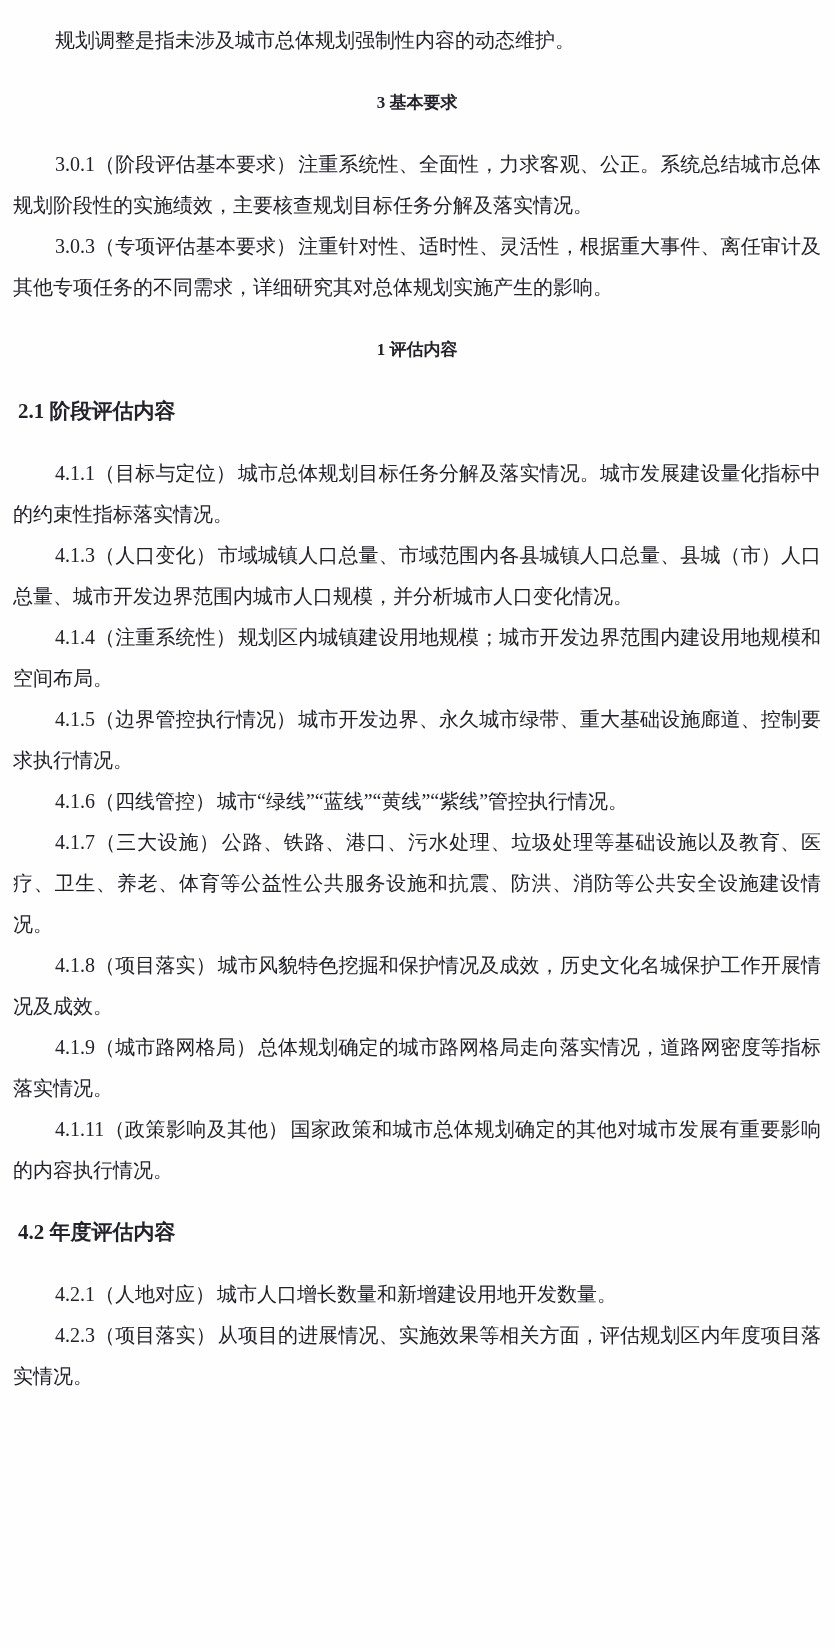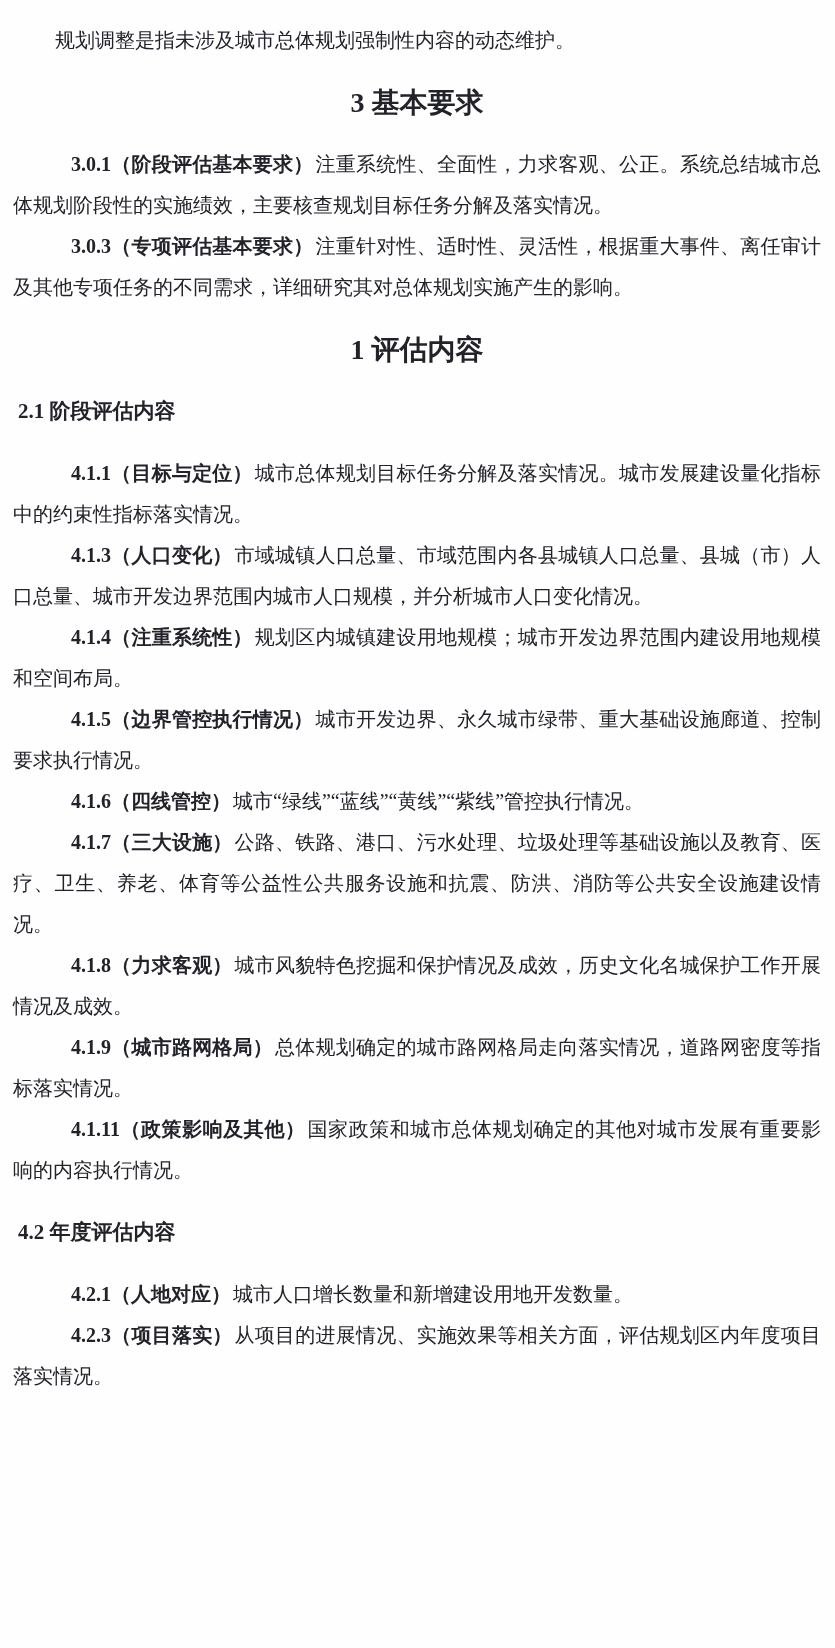--- a/index.html
+++ b/index.html
@@ -26,53 +26,52 @@
     padding: 0;
   }
   p.body {
     text-align: justify;
     text-indent: 42px;
   }
   p.chapter {
     margin: 21px 0;
     text-align: center;
     font-weight: bold;
-    font-size: 28px;
+    font-size: 17px;
     text-indent: 0;
   }
   p.section {
     margin: 21px 0 21px 5px;
     text-align: left;
     font-weight: bold;
     font-size: 21px;
     text-indent: 0;
   }
   .label {
-    font-weight: bold;
+    font-weight: normal;
     padding-right: 2px;
-    margin-left: 16px;
   }
 </style>
 </head>
 <body>
 
 <div class="page" style="--page-bg: #fefefe; --ink: #22222a;">
   <div id="doc">
       <p class="body"><span>规划调整是指未涉及城市总体规划强制性内容的动态维护。</span></p>
       <p class="chapter">3 基本要求</p>
       <p class="body"><span class="label">3.0.1（阶段评估基本要求）</span><span>注重系统性、全面性，力求客观、公正。系统总结城市总体规划阶段性的实施绩效，主要核查规划目标任务分解及落实情况。</span></p>
       <p class="body"><span class="label">3.0.3（专项评估基本要求）</span><span>注重针对性、适时性、灵活性，根据重大事件、离任审计及其他专项任务的不同需求，详细研究其对总体规划实施产生的影响。</span></p>
       <p class="chapter">1 评估内容</p>
       <p class="section">2.1 阶段评估内容</p>
       <p class="body"><span class="label">4.1.1（目标与定位）</span><span>城市总体规划目标任务分解及落实情况。城市发展建设量化指标中的约束性指标落实情况。</span></p>
       <p class="body"><span class="label">4.1.3（人口变化）</span><span>市域城镇人口总量、市域范围内各县城镇人口总量、县城（市）人口总量、城市开发边界范围内城市人口规模，并分析城市人口变化情况。</span></p>
       <p class="body"><span class="label">4.1.4（注重系统性）</span><span>规划区内城镇建设用地规模；城市开发边界范围内建设用地规模和空间布局。</span></p>
       <p class="body"><span class="label">4.1.5（边界管控执行情况）</span><span>城市开发边界、永久城市绿带、重大基础设施廊道、控制要求执行情况。</span></p>
       <p class="body"><span class="label">4.1.6（四线管控）</span><span>城市“绿线”“蓝线”“黄线”“紫线”管控执行情况。</span></p>
       <p class="body"><span class="label">4.1.7（三大设施）</span><span>公路、铁路、港口、污水处理、垃圾处理等基础设施以及教育、医疗、卫生、养老、体育等公益性公共服务设施和抗震、防洪、消防等公共安全设施建设情况。</span></p>
-      <p class="body"><span class="label">4.1.8（力求客观）</span><span>城市风貌特色挖掘和保护情况及成效，历史文化名城保护工作开展情况及成效。</span></p>
+      <p class="body"><span class="label">4.1.8（项目落实）</span><span>城市风貌特色挖掘和保护情况及成效，历史文化名城保护工作开展情况及成效。</span></p>
       <p class="body"><span class="label">4.1.9（城市路网格局）</span><span>总体规划确定的城市路网格局走向落实情况，道路网密度等指标落实情况。</span></p>
       <p class="body"><span class="label">4.1.11（政策影响及其他）</span><span>国家政策和城市总体规划确定的其他对城市发展有重要影响的内容执行情况。</span></p>
       <p class="section">4.2 年度评估内容</p>
       <p class="body"><span class="label">4.2.1（人地对应）</span><span>城市人口增长数量和新增建设用地开发数量。</span></p>
       <p class="body"><span class="label">4.2.3（项目落实）</span><span>从项目的进展情况、实施效果等相关方面，评估规划区内年度项目落实情况。</span></p>
     </div>
 </div>
 
 </body></html>

